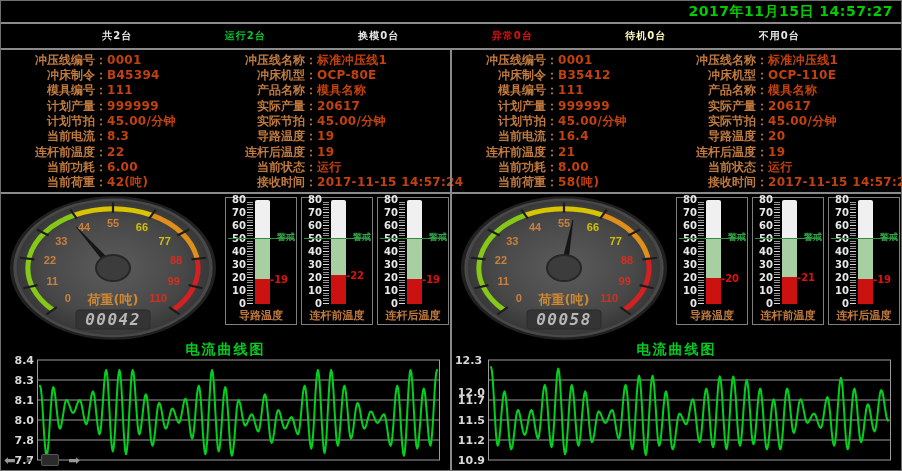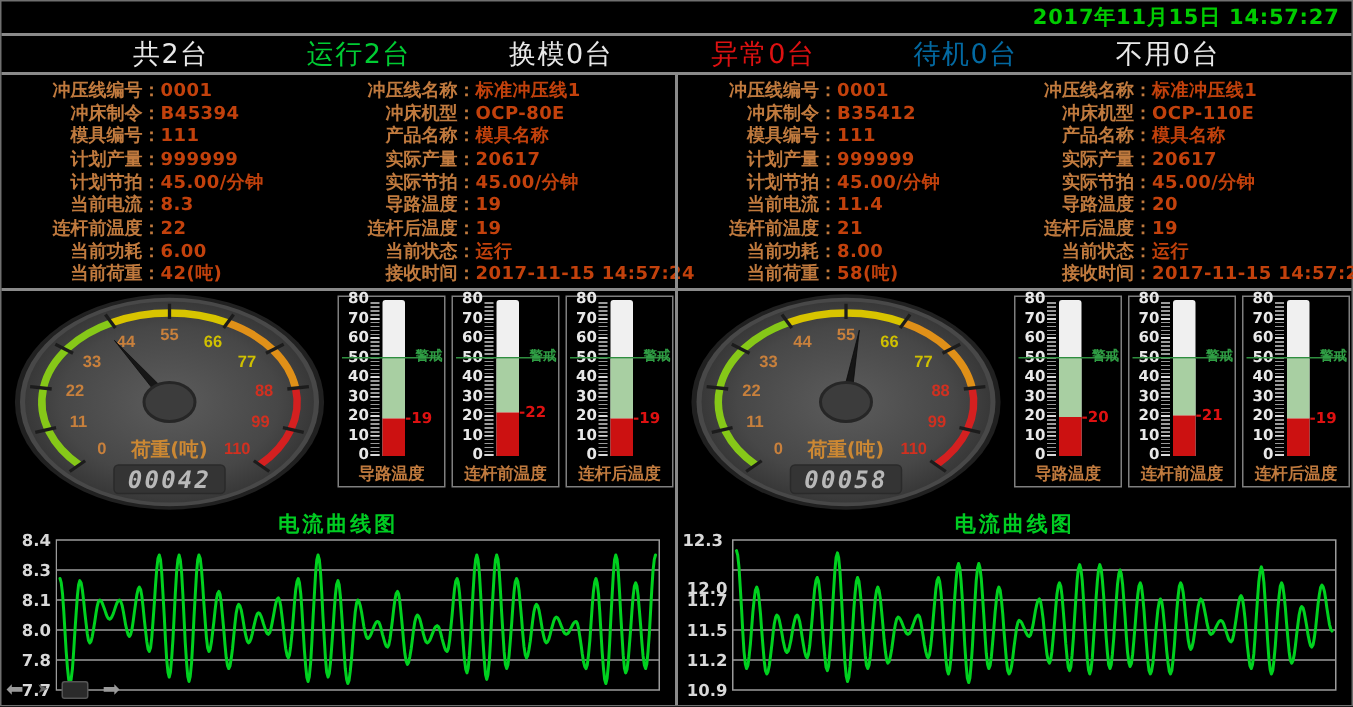--- a/index.html
+++ b/index.html
@@ -2,21 +2,21 @@
 <html><head>
 <meta charset="utf-8">
 <style>
   html,body{margin:0;padding:0;background:#000;}
   body{width:902px;height:471px;overflow:hidden;font-family:"DejaVu Sans","Liberation Sans",sans-serif;}
   .app{position:relative;width:902px;height:471px;background:#000;border:1px solid #6f6f6f;box-sizing:border-box;}
   .hsep{height:2px;background:#8a8a8a;}
   .date-bar{height:21px;display:flex;align-items:center;justify-content:flex-end;padding-right:8px;}
   .date-bar span{color:#00cc00;font-weight:bold;font-size:14px;letter-spacing:.5px;}
   .status-bar{height:24px;display:flex;align-items:center;justify-content:space-around;padding:0 55px;}
-  .status-item{font-size:18px;font-weight:normal;letter-spacing:1px;cursor:default;}
+  .status-item{font-size:10px;font-weight:bold;letter-spacing:1px;cursor:default;}
   .split{display:flex;}
   .vsep{width:2px;background:#8a8a8a;align-self:stretch;}
   .half{width:449px;box-sizing:border-box;}
   
   .info-panel{height:142px;display:flex;padding:2px 0 2px 4px;}
   .info-col{display:flex;flex-direction:column;justify-content:space-around;}
   .info-col.c1{width:216px;}
   .info-col.c2{width:229px;}
   .info-row{white-space:nowrap;font-size:12px;font-weight:bold;line-height:14px;}
   .info-row .lbl{display:inline-block;text-align:right;color:#c07a3e;}
@@ -60,21 +60,21 @@
   <div class="date-bar">
     <span>2017年11月15日 14:57:27</span>
   </div>
   <div class="hsep"></div>
 
   <div class="status-bar" id="status-bar">
       <span class="status-item" style="color: rgb(232, 232, 232);">共2台</span>
       <span class="status-item" style="color: rgb(0, 204, 51);">运行2台</span>
       <span class="status-item" style="color: rgb(232, 232, 232);">换模0台</span>
       <span class="status-item" style="color: rgb(221, 17, 17);">异常0台</span>
-      <span class="status-item" style="color: #0369a1; text-align: right;">待机0台</span>
+      <span class="status-item" style="color: #fef9c3; text-align: right;">待机0台</span>
       <span class="status-item" style="color: rgb(232, 232, 232);">不用0台</span>
     </div>
   <div class="hsep"></div>
 
   <div class="split">
     <div class="half info-panel" id="info-0">
         <div class="info-col c1">
           <div class="info-row"><span class="lbl">冲压线编号：</span><span class="val">0001</span></div>
           <div class="info-row"><span class="lbl">冲床制令：</span><span class="val">B45394</span></div>
           <div class="info-row"><span class="lbl">模具编号：</span><span class="val">111</span></div>
@@ -98,21 +98,21 @@
         </div>
       </div>
     <div class="vsep"></div>
     <div class="half info-panel" id="info-1">
         <div class="info-col c1">
           <div class="info-row"><span class="lbl">冲压线编号：</span><span class="val">0001</span></div>
           <div class="info-row"><span class="lbl">冲床制令：</span><span class="val">B35412</span></div>
           <div class="info-row"><span class="lbl">模具编号：</span><span class="val">111</span></div>
           <div class="info-row"><span class="lbl">计划产量：</span><span class="val">999999</span></div>
           <div class="info-row"><span class="lbl">计划节拍：</span><span class="val">45.00/分钟</span></div>
-          <div class="info-row"><span class="lbl">当前电流：</span><span class="val">11.4</span></div>
+          <div class="info-row"><span class="lbl">当前电流：</span><span class="val">16.4</span></div>
           <div class="info-row"><span class="lbl">连杆前温度：</span><span class="val">21</span></div>
           <div class="info-row"><span class="lbl">当前功耗：</span><span class="val">8.00</span></div>
           <div class="info-row"><span class="lbl">当前荷重：</span><span class="val">58(吨)</span></div>
         </div>
         <div class="info-col c2">
           <div class="info-row"><span class="lbl">冲压线名称：</span><span class="val">标准冲压线1</span></div>
           <div class="info-row"><span class="lbl">冲床机型：</span><span class="val">OCP-110E</span></div>
           <div class="info-row"><span class="lbl">产品名称：</span><span class="val">模具名称</span></div>
           <div class="info-row"><span class="lbl">实际产量：</span><span class="val">20617</span></div>
           <div class="info-row"><span class="lbl">实际节拍：</span><span class="val">45.00/分钟</span></div>

